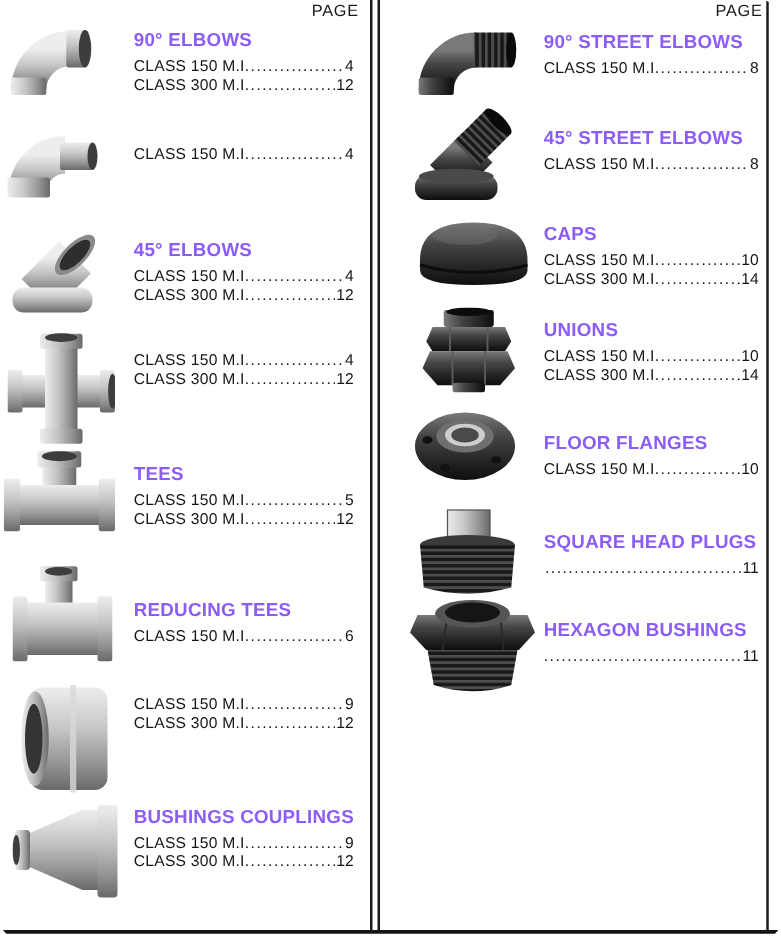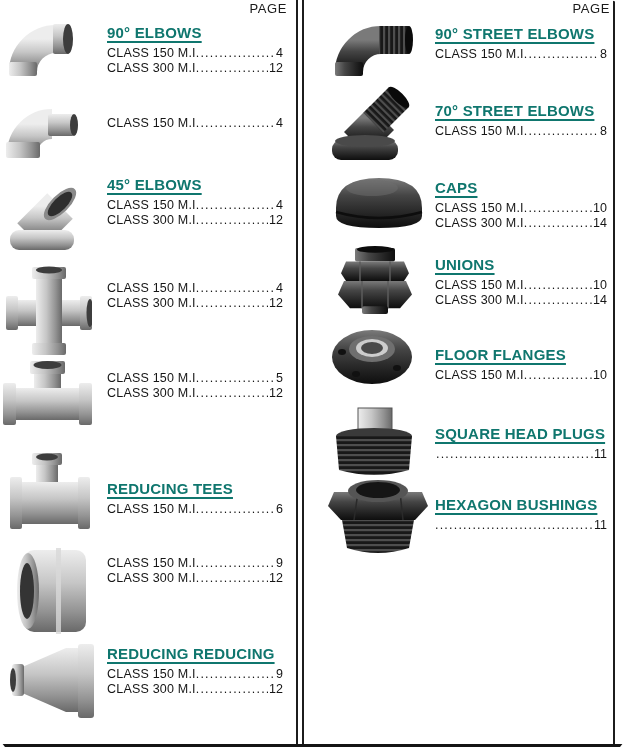--- a/index.html
+++ b/index.html
@@ -13,22 +13,22 @@
     position:absolute;top:1px;font-size:13px;font-weight:normal;
     letter-spacing:0.6px;text-align:right;color:#1a1a1a;
   }
   .vline{position:absolute;top:0;width:2px;height:744px;background:#1c1c1c;}
   .hline{position:absolute;left:0;top:744px;width:625px;height:3px;background:#141414;}
   .photo{position:absolute;margin:0;padding:0;}
   .photo svg{width:100%;height:100%;display:block;}
   .info{position:absolute;}
   .item-title{
     margin:0 0 5px 0;font-size:15px;font-weight:bold;white-space:nowrap;
-    text-decoration:underline;text-decoration-thickness:1.5px;text-underline-offset:2.5px;
-    letter-spacing:0.2px;color:#0f766e;
+    text-decoration-thickness:1.5px;text-underline-offset:2.5px;
+    letter-spacing:0.2px;color:#8b5cf6;
   }
   .row{
     display:flex;align-items:flex-end;font-size:12.5px;line-height:15px;
     white-space:nowrap;color:#161616;
   }
   .row .label{flex:none;letter-spacing:0.2px;}
   .row .leader{flex:1 1 auto;overflow:hidden;margin:0 1px;letter-spacing:1.2px;}
   .row .pg{flex:none;}
   .defs-holder{position:absolute;width:0;height:0;overflow:hidden;}
 </style>
@@ -123,21 +123,21 @@
   </div>
 
   <figure class="photo" style="left:4px;top:174px;width:84px;height:84px">
     <svg viewBox="0 0 84 84" preserveAspectRatio="none">
       <path d="M26 62 L56 32" stroke="url(#galv)" stroke-width="36" fill="none"></path>
       <rect x="6" y="56" width="64" height="20" rx="9" fill="url(#galv)"></rect>
       <ellipse cx="56" cy="30" rx="21" ry="9" transform="rotate(-45 56 30)" fill="#8a8a8a"></ellipse>
       <ellipse cx="56" cy="30" rx="16" ry="6.5" transform="rotate(-45 56 30)" fill="#2e2e2e"></ellipse>
     </svg>
   </figure>
-  <div class="info" style="left:107px;top:176px;width:176px">
+  <div class="info" style="left:107px;top:192px;width:176px">
     <h3 class="item-title">45° ELBOWS</h3>
     <div class="row">
       <span class="label">CLASS 150 M.I.</span>
       <span class="leader">..................</span>
       <span class="pg">4</span>
     </div>
     <div class="row">
       <span class="label">CLASS 300 M.I.</span>
       <span class="leader">..................</span>
       <span class="pg">12</span>
@@ -173,20 +173,21 @@
     <svg viewBox="0 0 89 80" preserveAspectRatio="none">
       <rect x="31" y="3" width="27" height="32" fill="url(#galvH)"></rect>
       <rect x="2" y="28" width="85" height="32" rx="4" fill="url(#galv)"></rect>
       <rect x="27" y="1" width="35" height="13" rx="2" fill="url(#galvH)"></rect>
       <rect x="0" y="23" width="13" height="42" rx="2" fill="url(#galv)"></rect>
       <rect x="76" y="23" width="13" height="42" rx="2" fill="url(#galv)"></rect>
       <ellipse cx="44.5" cy="5" rx="14" ry="4" fill="#3d3d3d"></ellipse>
     </svg>
   </figure>
   <div class="info" style="left:107px;top:371px;width:176px">
+    <h3 class="item-title">TEES</h3>
     <div class="row">
       <span class="label">CLASS 150 M.I.</span>
       <span class="leader">..................</span>
       <span class="pg">5</span>
     </div>
     <div class="row">
       <span class="label">CLASS 300 M.I.</span>
       <span class="leader">..................</span>
       <span class="pg">12</span>
     </div>
@@ -234,21 +235,21 @@
 
   <figure class="photo" style="left:10px;top:642px;width:86px;height:78px">
     <svg viewBox="0 0 86 78" preserveAspectRatio="none">
       <path d="M10 26 L10 50 L56 70 L82 70 L82 6 L56 6 Z" fill="url(#galv)"></path>
       <rect x="68" y="2" width="16" height="74" rx="3" fill="url(#galv)"></rect>
       <rect x="2" y="22" width="12" height="32" rx="3" fill="url(#galvH)"></rect>
       <ellipse cx="3" cy="38" rx="3" ry="12" fill="#3d3d3d"></ellipse>
     </svg>
   </figure>
   <div class="info" style="left:107px;top:645px;width:176px">
-    <h3 class="item-title">REDUCING REDUCING</h3>
+    <h3 class="item-title">BUSHINGS COUPLINGS</h3>
     <div class="row">
       <span class="label">CLASS 150 M.I.</span>
       <span class="leader">..................</span>
       <span class="pg">9</span>
     </div>
     <div class="row">
       <span class="label">CLASS 300 M.I.</span>
       <span class="leader">..................</span>
       <span class="pg">12</span>
     </div>
@@ -276,21 +277,21 @@
       <path d="M28 64 L54 38" stroke="url(#dark)" stroke-width="34" fill="none"></path>
       <g transform="rotate(-45 58 30)">
         <rect x="40" y="16" width="36" height="28" fill="url(#thrV)"></rect>
         <ellipse cx="76" cy="30" rx="5" ry="14" fill="#0a0a0a"></ellipse>
       </g>
       <rect x="4" y="60" width="66" height="20" rx="9" fill="url(#dark)"></rect>
       <ellipse cx="37" cy="61" rx="30" ry="6" fill="#4a4a4a"></ellipse>
     </svg>
   </figure>
   <div class="info" style="left:435px;top:102px;width:172px">
-    <h3 class="item-title">70° STREET ELBOWS</h3>
+    <h3 class="item-title">45° STREET ELBOWS</h3>
     <div class="row">
       <span class="label">CLASS 150 M.I.</span>
       <span class="leader">..................</span>
       <span class="pg">8</span>
     </div>
   </div>
 
   <figure class="photo" style="left:330px;top:172px;width:98px;height:62px">
     <svg viewBox="0 0 98 62" preserveAspectRatio="none">
       <path d="M6 36 Q6 6 49 6 Q92 6 92 36 L92 44 Q92 56 49 56 Q6 56 6 44 Z" fill="url(#dark)"></path>

